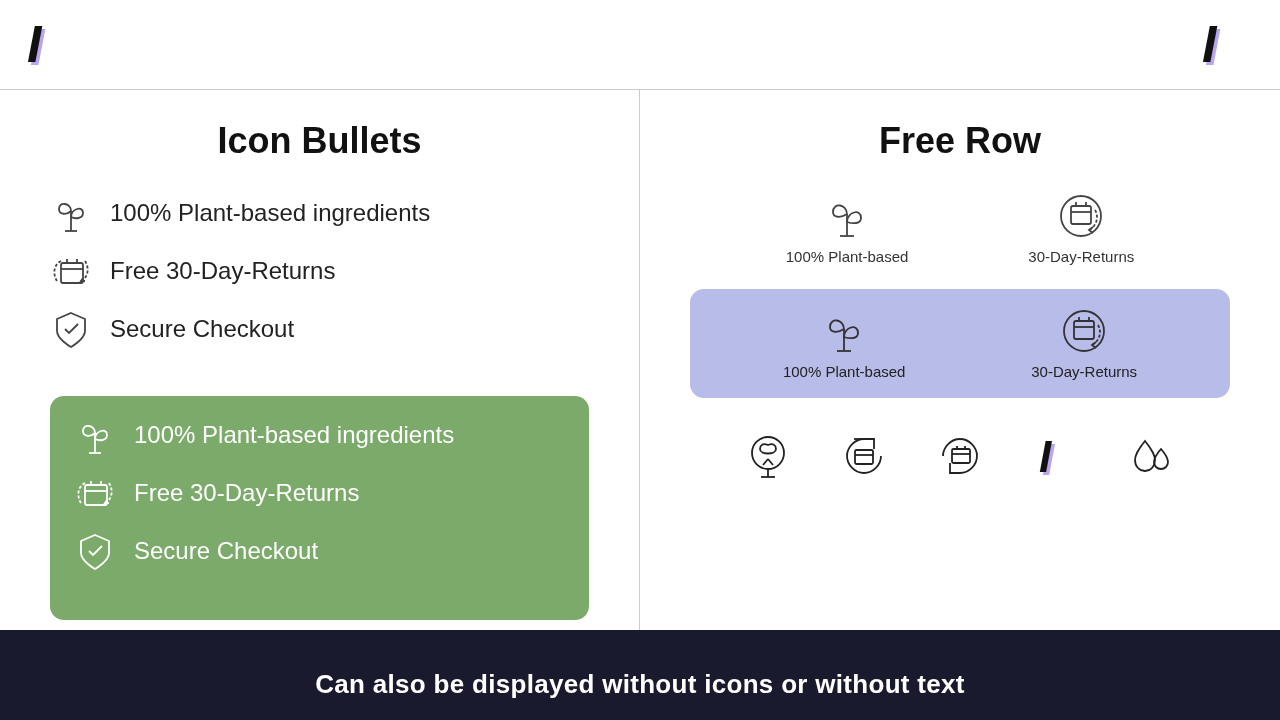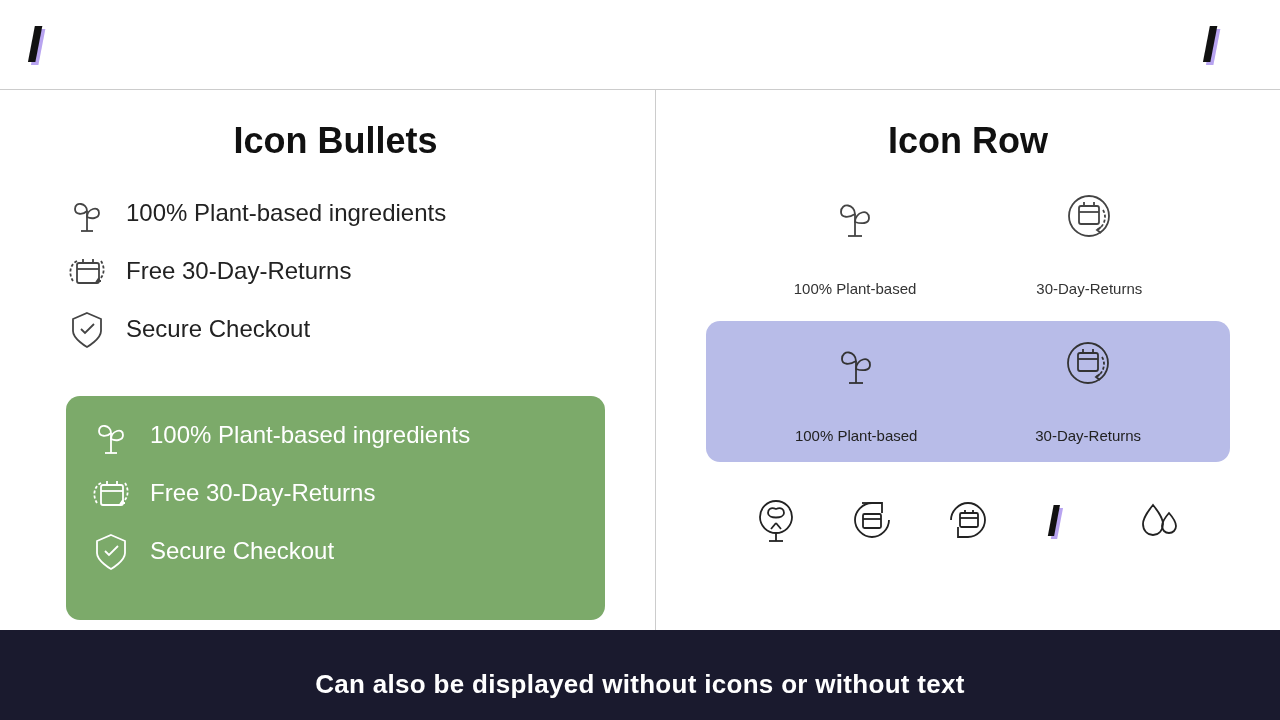--- a/index.html
+++ b/index.html
@@ -35,21 +35,20 @@
       align-items: center;
       justify-content: center;
     }
     .logo-left { left: 20px; }
     .logo-right { right: 20px; }
 
     
     .main {
       display: flex;
       height: 540px;
-      padding-left: 16px;
     }
 
     
     .panel-left {
       width: 640px;
       border-right: 1px solid #ccc;
       padding: 30px 50px;
       display: flex;
       flex-direction: column;
     }
@@ -113,21 +112,20 @@
     .icon-col {
       display: flex;
       flex-direction: column;
       align-items: center;
       gap: 8px;
     }
     .icon-col .label {
       font-size: 15px;
       color: #333;
       text-align: left;
-      margin-top: 32px;
     }
 
     
     .purple-row {
       background: #b8bce8;
       border-radius: 14px;
       display: flex;
       justify-content: space-around;
       align-items: center;
       padding: 18px 30px;
@@ -272,21 +270,21 @@
               <polyline points="14,20 18,24 27,15"></polyline>
             </svg>
           </span>
           <span class="label">Secure Checkout</span>
         </li>
       </ul>
     </div>
   </div>
 
   <div class="panel-right">
-    <h2 class="panel-title">Icon Row</h2>
+    <h2 class="panel-title">Free Row</h2>
 
     <div class="icon-row-top">
       <div class="icon-col">
         <svg width="48" height="48" viewBox="0 0 48 48" fill="none" stroke="#444" stroke-width="1.8">
           <line x1="24" y1="44" x2="24" y2="22"></line>
           <path d="M24 22 C24 12 10 10 10 20 C10 26 18 26 24 22Z"></path>
           <path d="M24 30 C24 20 38 16 38 26 C38 32 30 32 24 30Z"></path>
           <line x1="17" y1="44" x2="31" y2="44"></line>
         </svg>
         <span class="label">100% Plant-based</span>

